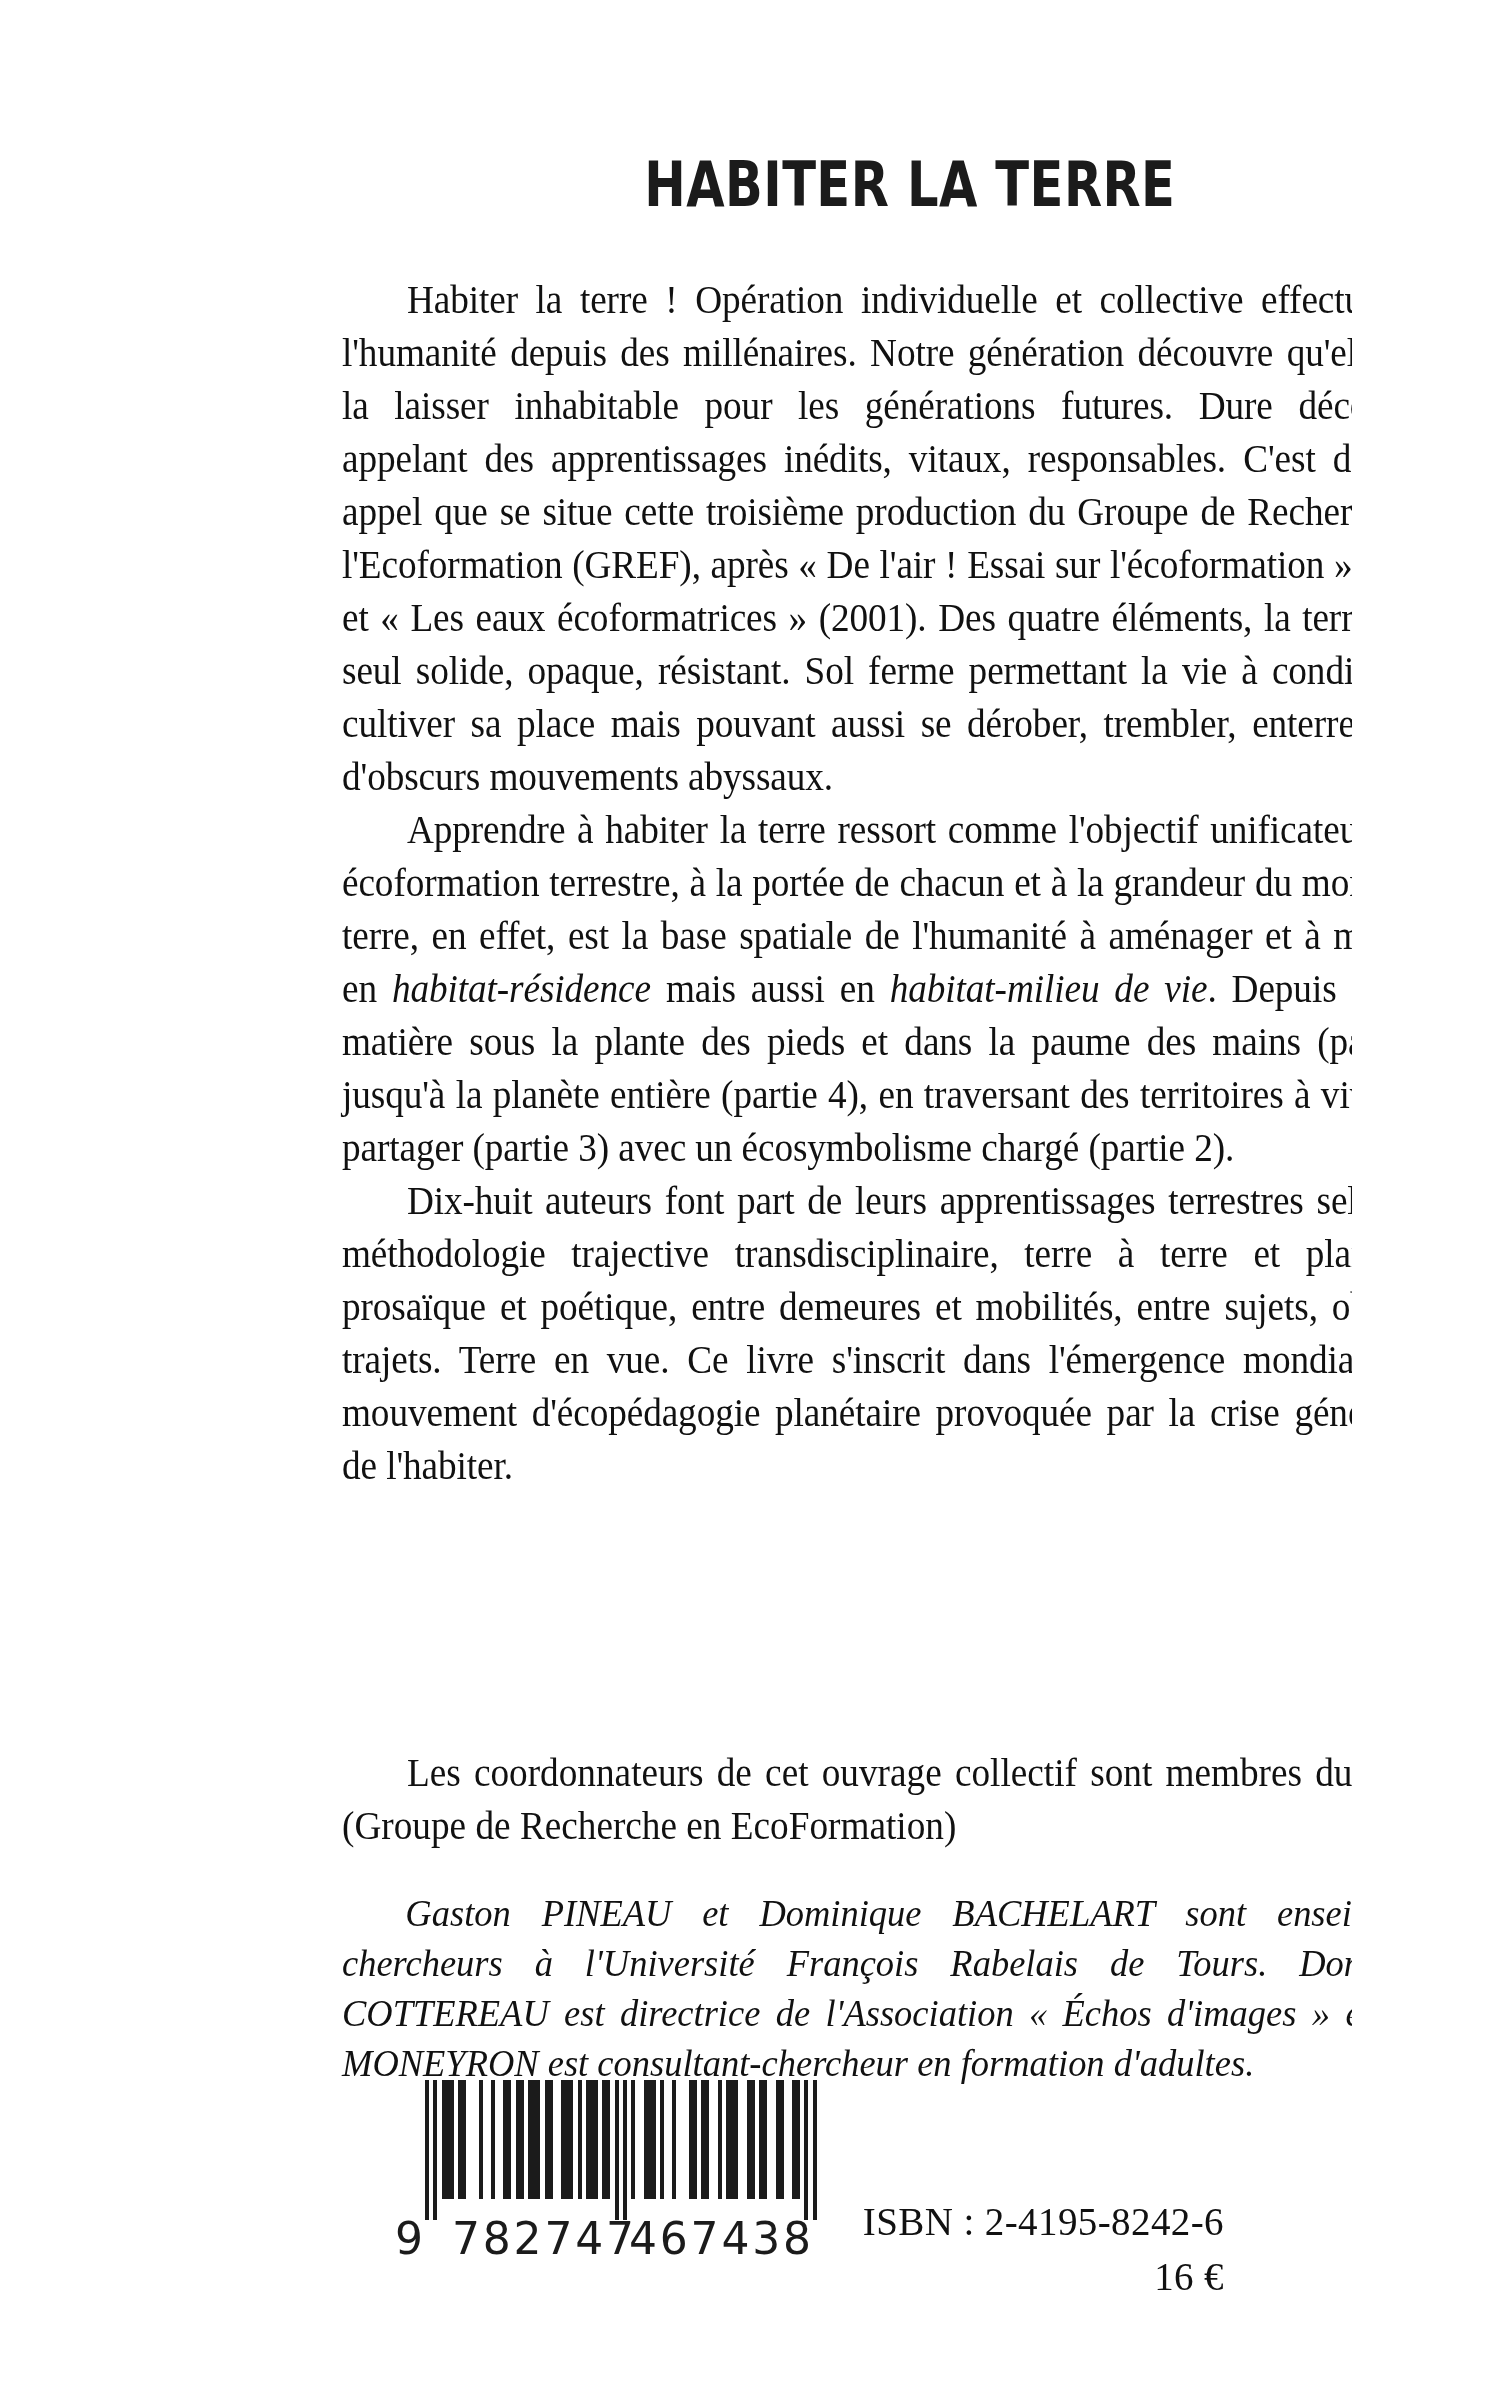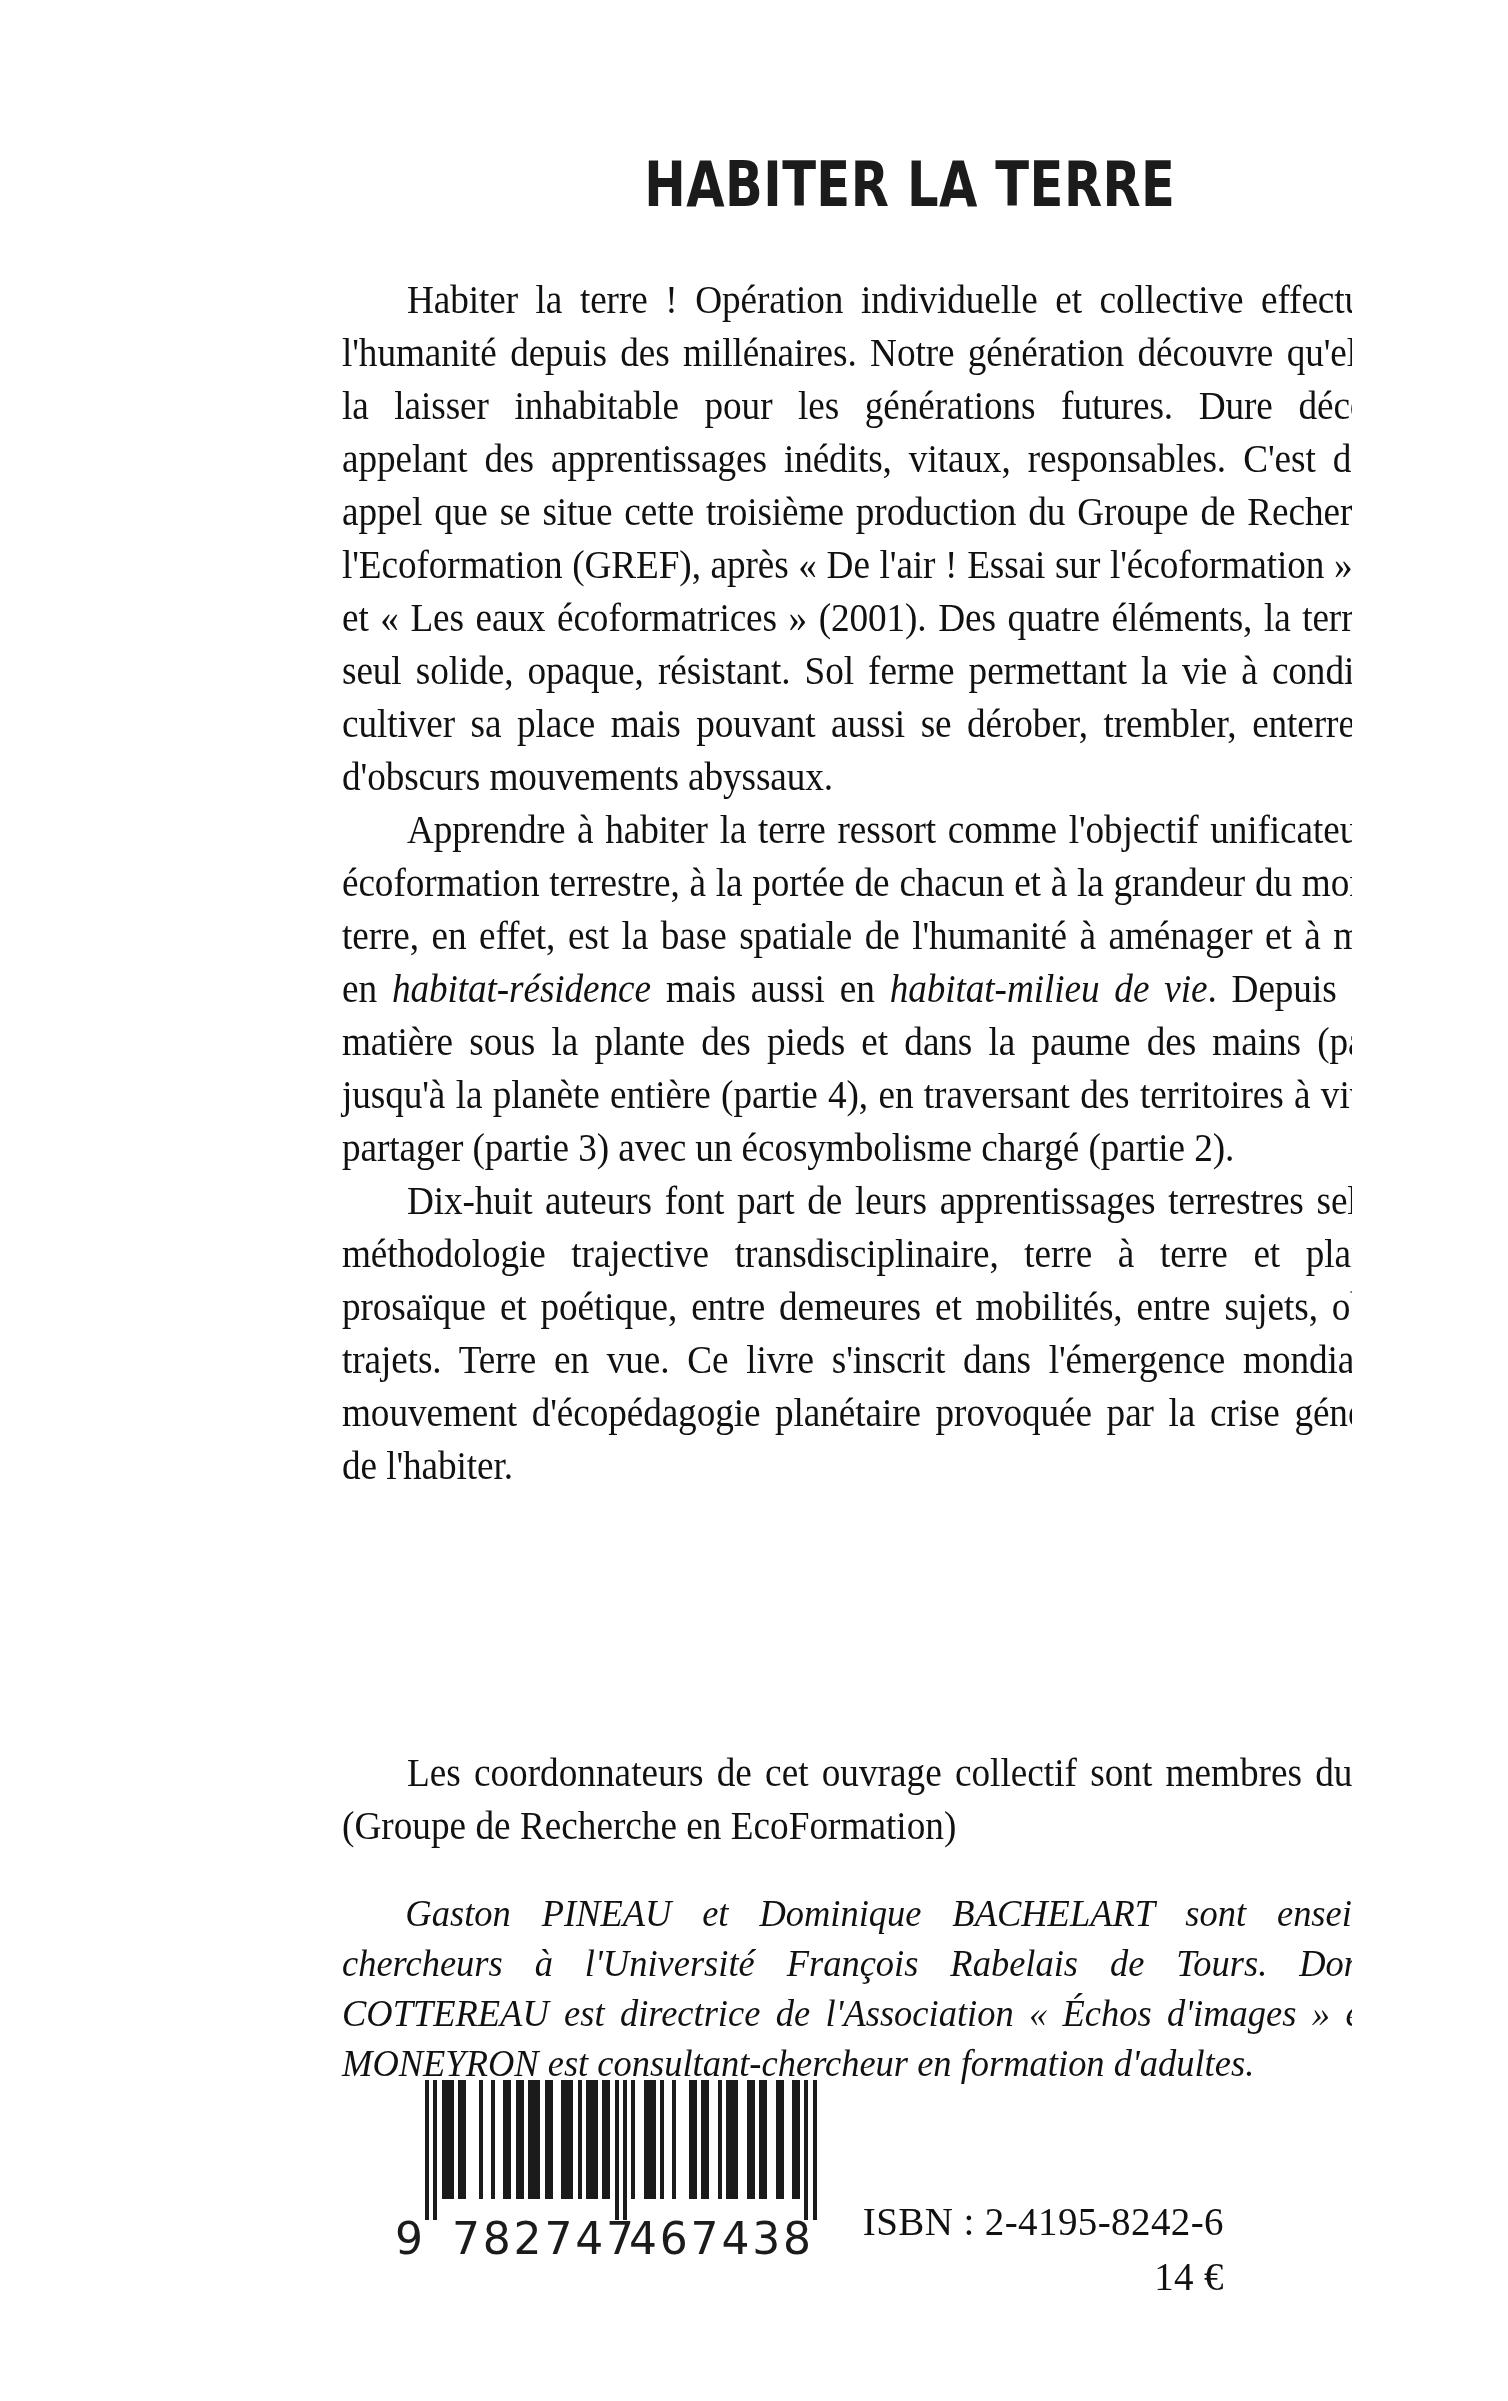--- a/index.html
+++ b/index.html
@@ -243,17 +243,17 @@
       </div>
     <div class="barcode-digits">
       <span class="d-lead">9</span>
       <span class="d-left">782747</span>
       <span class="d-right">467438</span>
     </div>
   </div>
 
   <div class="isbn-block">
     <div class="isbn-line">ISBN : 2-4195-8242-6</div>
-    <div class="price-line">14 €</div>
+    <div class="price-line">16 €</div>
   </div>
 
 </div>
 
 
 </body></html>

